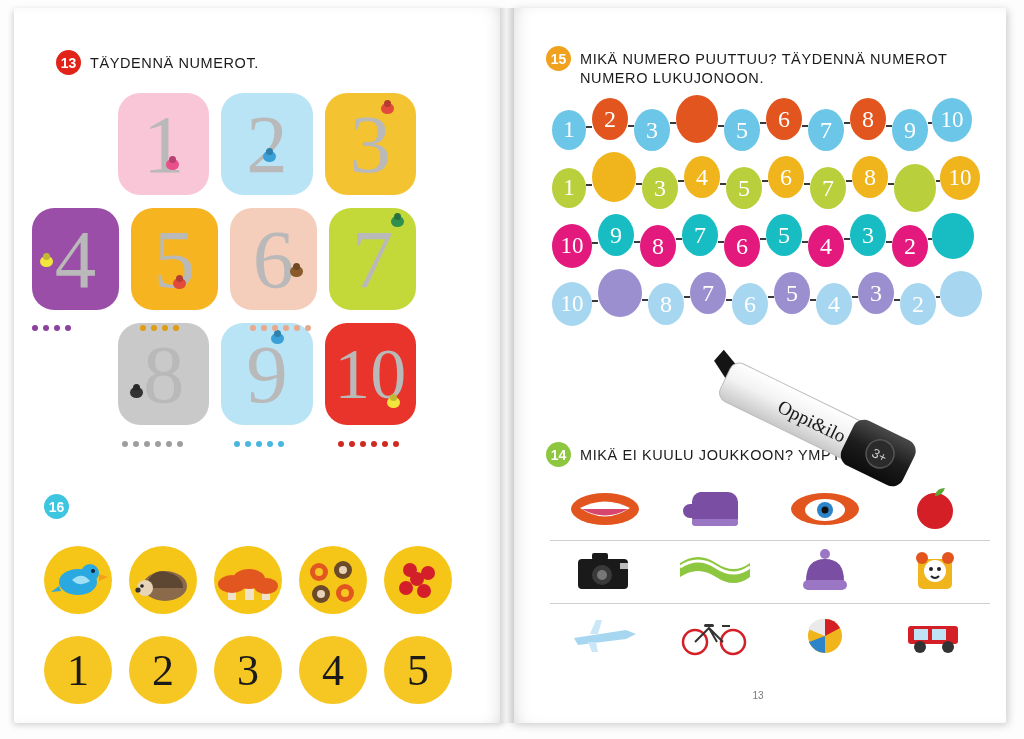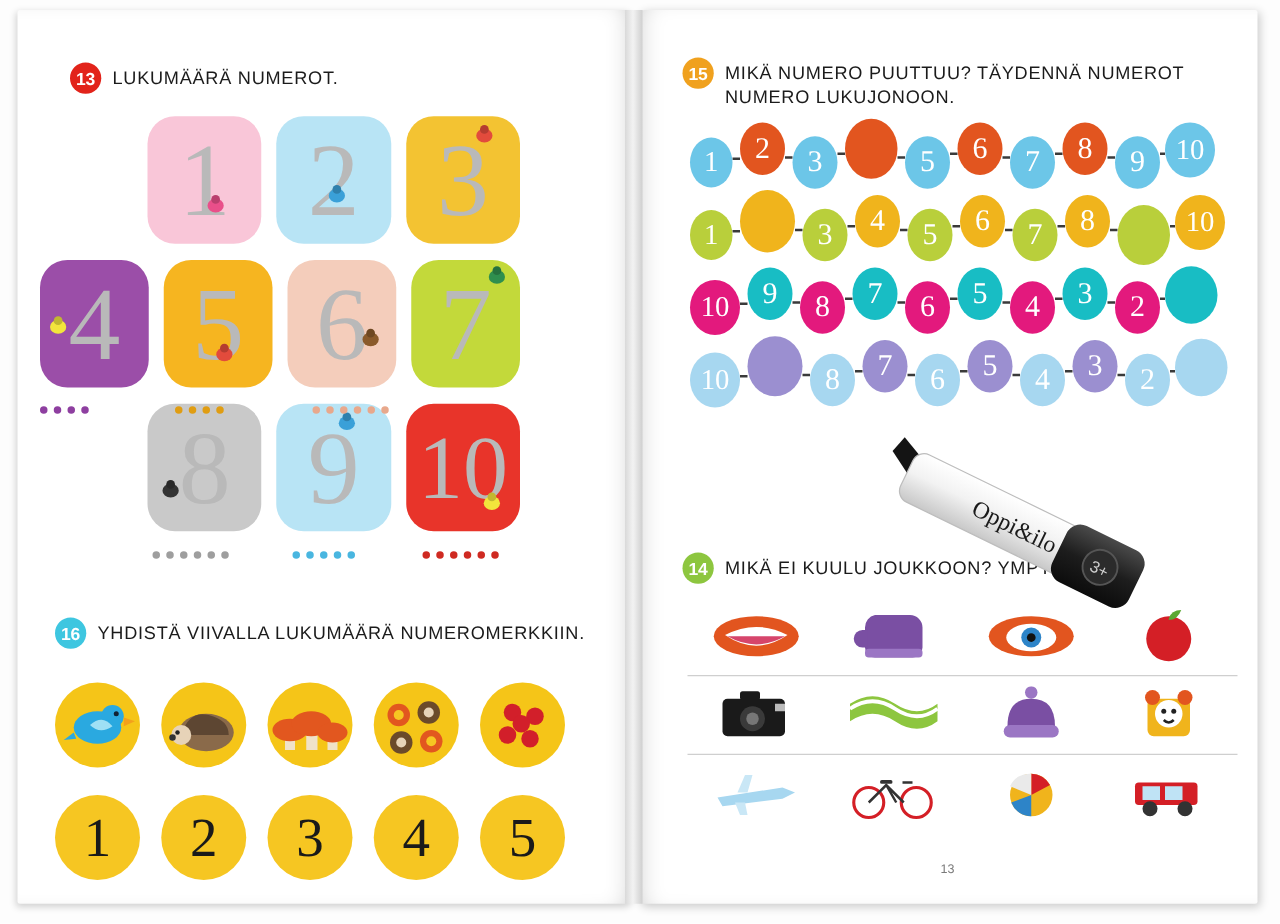--- a/index.html
+++ b/index.html
@@ -62,21 +62,21 @@
 </style>
 </head>
 <body>
 
 <div class="spread">
 
   <div class="page left">
 
     <div class="task" style="left:42px;top:42px;width:400px;">
       <div class="tnum" style="background:#e2231a;">13</div>
-      <div class="ttext">LUKUMÄÄRÄ NUMEROT.</div>
+      <div class="ttext">TÄYDENNÄ NUMEROT.</div>
     </div>
 
     <div class="tracegrid">
 
       <div class="trow" style="margin-left:42px;">
         <div class="tcard" style="background:#f9c6d8;">
           <div class="glyph">
               <span>1</span>
             </div>
           <div class="bug" style="background:#e94f8a;left:48px;top:66px;"></div>
@@ -183,21 +183,20 @@
           <i style="background:#cf2a22"></i>
           <i style="background:#cf2a22"></i>
           <i style="background:#cf2a22"></i>
           <i style="background:#cf2a22"></i>
           <i style="background:#cf2a22"></i>
       </div>
     </div>
 
     <div class="task" style="left:30px;top:486px;width:440px;">
       <div class="tnum" style="background:#3ec6e0;">16</div>
-      <div class="ttext">YHDISTÄ VIIVALLA LUKUMÄÄRÄ NUMEROMERKKIIN.</div>
     </div>
 
     <div class="t14wrap">
       <div class="circrow">
         <div class="bigcirc">
           <svg width="68" height="68" viewBox="0 0 68 68">
             <ellipse cx="34" cy="36" rx="19" ry="13" fill="#2aa9e0"></ellipse>
             <circle cx="46" cy="27" r="9" fill="#2aa9e0"></circle>
             <circle cx="49" cy="25" r="2" fill="#123"></circle>
             <path d="M55 28 l9 3 -9 4z" fill="#f3a01c"></path>

